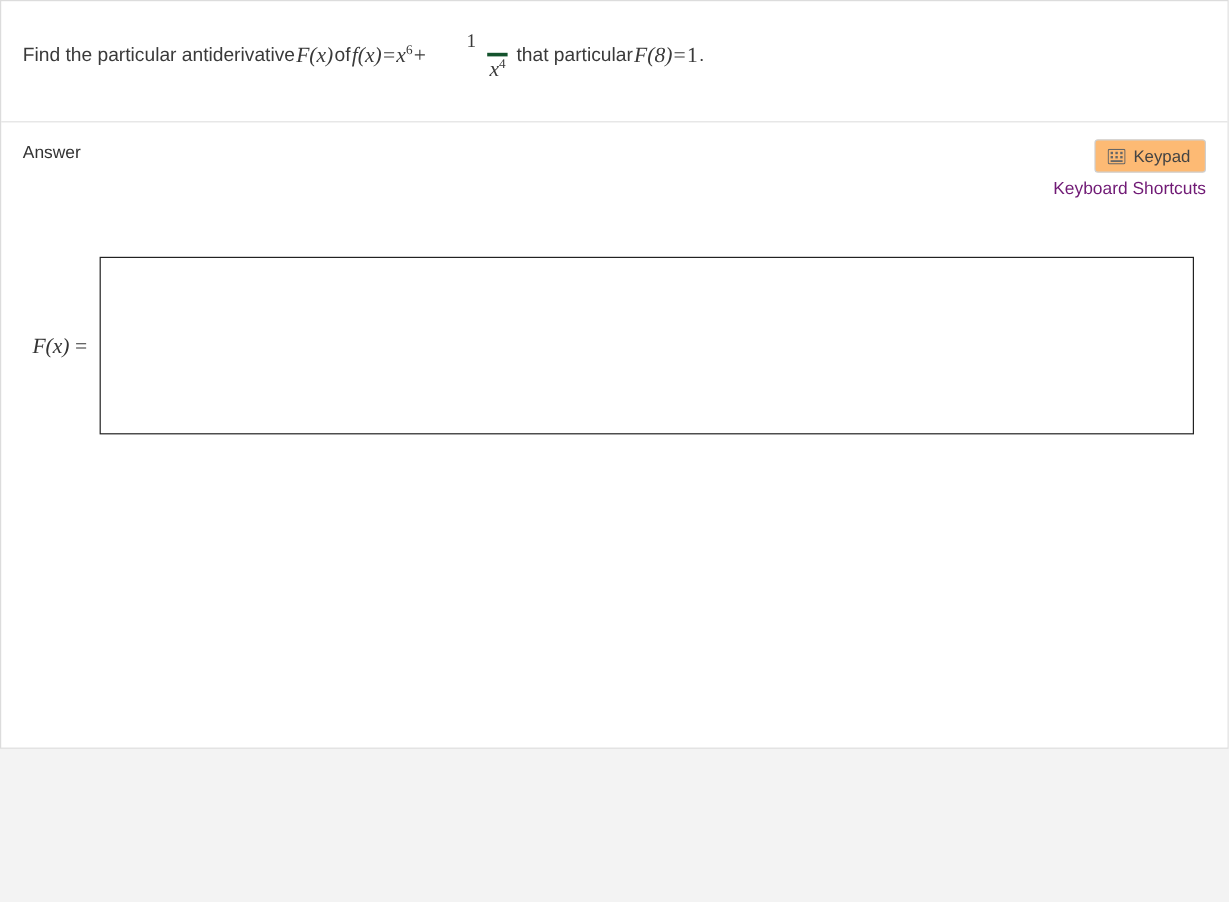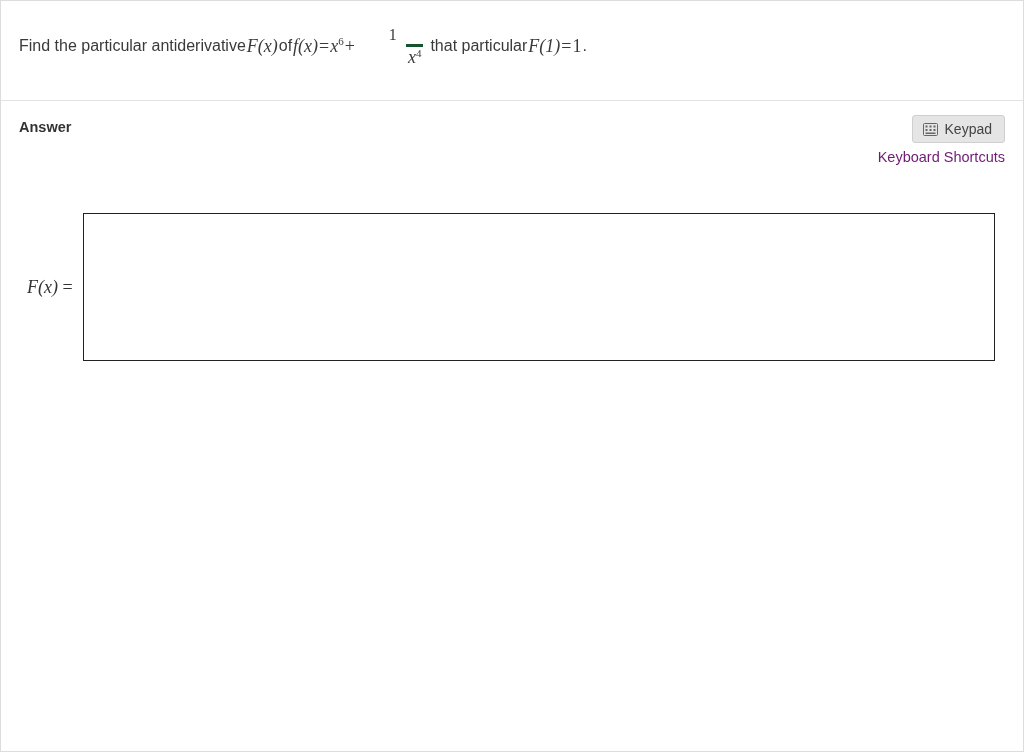--- a/index.html
+++ b/index.html
@@ -4,21 +4,21 @@
 <style>
   * { box-sizing: border-box; }
   html, body {
     margin: 0; padding: 0;
     width: 1024px; height: 752px;
     font-family: "Helvetica Neue", Helvetica, Arial, sans-serif;
     background: #f3f3f3;
     color: #333;
   }
   .page {
-    width: 1024px; height: 752px;
+    width: 1024px; height: 624px;
     background: #fff;
     border-left: 1px solid #dcdcdc;
     border-right: 1px solid #dcdcdc;
     border-top: 1px solid #dcdcdc;
     border-bottom: 1px solid #dcdcdc;
     position: relative;
   }
   .question-panel {
     padding: 26px 18px 34px 18px;
     border-bottom: 1px solid #e2e2e2;
@@ -42,31 +42,31 @@
     padding: 14px 18px 18px 18px;
     position: relative;
   }
   .answer-header {
     display: flex;
     justify-content: space-between;
     align-items: flex-start;
   }
   .answer-label {
     font-size: 14.5px;
-    font-weight: 700;
+    font-weight: 400;
     color: #333;
     padding-top: 4px;
   }
   .right-controls {
     display: flex; flex-direction: column; align-items: flex-end;
     gap: 6px;
   }
   .keypad-btn {
     display: inline-flex; align-items: center; gap: 7px;
-    background: #e5e5e5;
+    background: #fdba74;
     border: 1px solid #cfcfcf;
     border-radius: 3px;
     padding: 5px 12px 5px 10px;
     font-size: 14px;
     color: #444;
     cursor: pointer;
   }
   .keypad-icon {
     width: 15px; height: 13px;
     display: inline-block;
@@ -117,21 +117,21 @@
         <span>x</span><sup class="msup">6</sup>
       </span>
       <span class="math-r"> + </span>
       <span class="frac">
         <span class="num">1</span>
         <span class="den">
           <span class="math-i">x</span><sup class="msup">4</sup>
         </span>
       </span>
       <span> that particular </span>
-      <span class="math-i">F(1)</span>
+      <span class="math-i">F(8)</span>
       <span class="math-r"> = </span>
       <span class="math-r">1</span>
       <span>.</span>
     </span>
   </div>
 
   <div class="answer-panel">
     <div class="answer-header">
       <div class="answer-label">Answer</div>
       <div class="right-controls">

